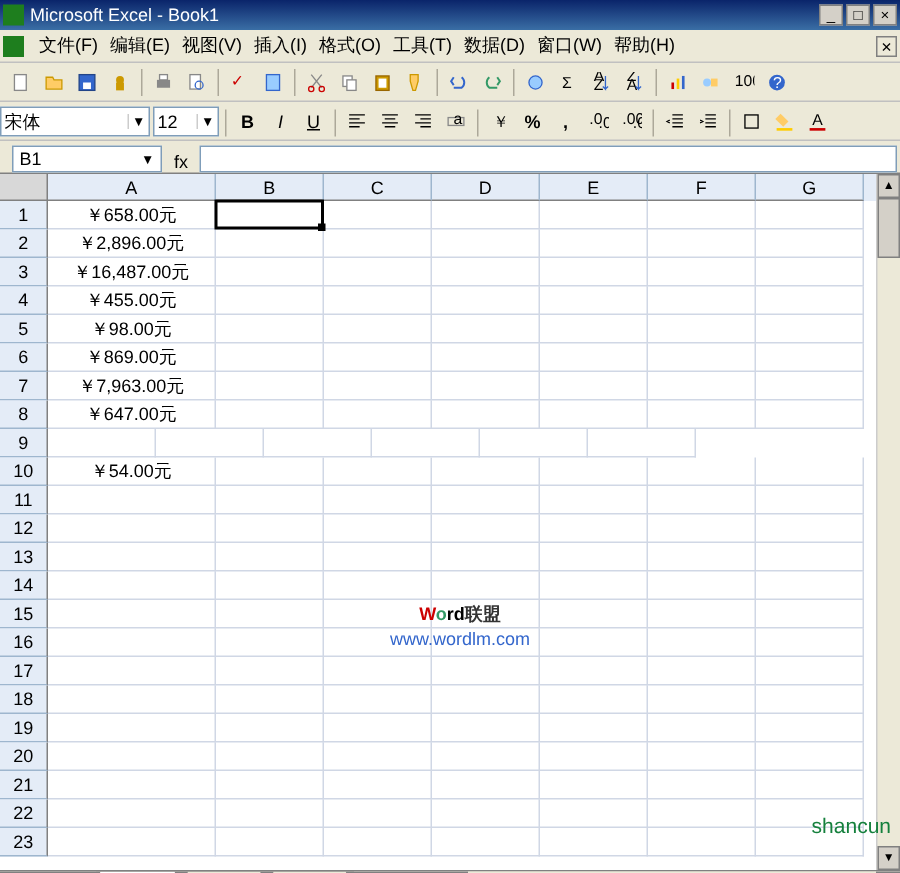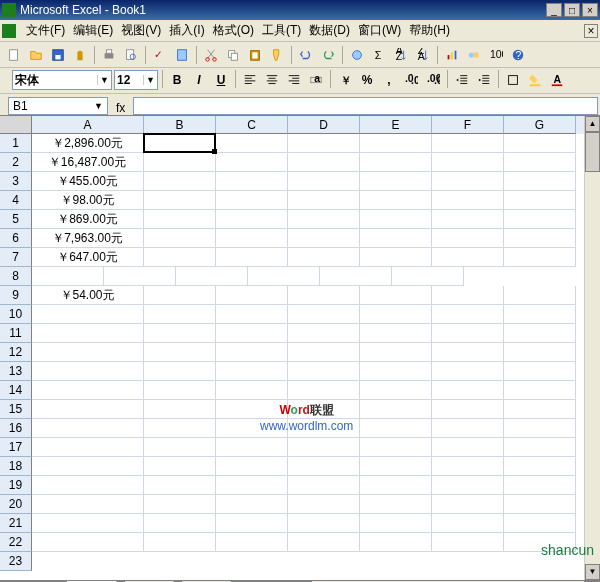--- a/index.html
+++ b/index.html
@@ -9,21 +9,21 @@
 .titlebar .title { color: #fff; flex: 1; font-family: "SimSun", sans-serif; }
 .winbtns { display: flex; gap: 2px; }
 .winbtn { width: 16px; height: 14px; background: #d4d0c8; border: 1px solid #808080; display: flex; align-items: center; justify-content: center; font-size: 10px; color: #000; }
 .menubar { background: #ece9d8; height: 22px; display: flex; align-items: center; padding: 0 2px; border-bottom: 1px solid #c0c0c0; }
 .menubar .appicon { width: 14px; height: 14px; background: #1e7e1e; margin-right: 6px; }
 .menubar .menuitem { padding: 20px 4px; display: flex; align-items: center; cursor: pointer; }
 .menubar .close { margin-left: auto; width: 14px; height: 14px; border: 1px solid #808080; text-align: center; line-height: 12px; }
 .toolbar { background: #ece9d8; height: 26px; display: flex; align-items: center; padding: 2px 4px; gap: 2px; border-bottom: 1px solid #c0c0c0; flex-wrap: nowrap; }
 .tbtn { width: 20px; height: 20px; display: flex; align-items: center; justify-content: center; border: 1px solid transparent; cursor: pointer; }
 .sep { width: 1px; height: 18px; background: #aca899; margin: 0 2px; }
-.fmtbar { background: #ece9d8; height: 26px; display: flex; align-items: flex-start; padding: 2px 12px; gap: 2px; border-bottom: 1px solid #c0c0c0; font-weight: bold; }
+.fmtbar { background: #ece9d8; height: 26px; display: flex; align-items: flex-end; padding: 2px 0; gap: 2px; border-bottom: 1px solid #c0c0c0; }
 .combo { background: #fff; border: 1px solid #7f9db9; height: 20px; display: flex; align-items: center; padding: 0 2px; }
 .combo .dd { border-left: 1px solid #ccc; padding-left: 2px; font-size: 9px; color: #000; cursor: pointer; }
 .namebox-row { background: #ece9d8; height: 22px; display: flex; align-items: flex-end; border-bottom: 1px solid #808080; }
 .namebox { width: 100px; background: #fff; border: 1px solid #7f9db9; height: 18px; margin-left: 8px; display: flex; align-items: center; padding: 0 4px; }
 .namebox .dd { margin-left: auto; font-size: 9px; cursor: pointer; }
 .fxlbl { margin: 0 8px; }
 .fxinput { flex: 1; background: #fff; border: 1px solid #7f9db9; height: 18px; margin-right: 2px; }
 .grid-area { position: relative; background: #fff; height: 464px; display: flex; }
 .corner { width: 32px; height: 18px; background: #d8d8d8; border-right: 1px solid #808080; border-bottom: 1px solid #808080; position: absolute; }
 .colheads { position: absolute; left: 32px; top: 0; right: 16px; height: 18px; display: flex; background: #e4ecf7; }
@@ -49,21 +49,21 @@
 .sheettab { background: #ece9d8; padding: 0 10px; border: 1px solid #808080; border-top: none; line-height: 17px; cursor: pointer; clip-path: polygon(6px 0, calc(100% - 6px) 0, 100% 100%, 0 100%); margin-left: -3px; }
 .sheettab.active { background: #fff; font-weight: bold; z-index: 1; }
 .hscroll { flex: 1; background: #ece9d8; display: flex; }
 .hscroll .btn { width: 16px; background: #d4d0c8; border: 1px solid #808080; text-align: center; font-size: 8px; line-height: 16px; }
 .hscroll .track { flex: 1; }
 .hscroll .thumb { width: 60px; height: 100%; background: #d4d0c8; border: 1px solid #808080; }
 .watermark { position: absolute; left: 260px; top: 280px; pointer-events: none; text-align: center; }
 .watermark .w1 { font-size: 20px; font-weight: bold; }
 .watermark .w1 .a { color: #c00; }
 .watermark .w1 .b { color: #396; }
-.watermark .w1 .c { color: #b91c1c; }
+.watermark .w1 .c { color: #000000; }
 .watermark .w1 .d { color: #333; }
 .watermark .w2 { color: #36c; font-size: 12px; }
 .corner-logo { position: absolute; right: 6px; bottom: 24px; font-size: 14px; color: #15803d; pointer-events: none; }
 svg { width: 14px; height: 14px; }
 </style>
 </head>
 <body>
 
 <div class="titlebar">
   <span class="icon"></span>
@@ -360,20 +360,29 @@
       <div class="rowhead">17</div>
       <div class="rowhead">18</div>
       <div class="rowhead">19</div>
       <div class="rowhead">20</div>
       <div class="rowhead">21</div>
       <div class="rowhead">22</div>
       <div class="rowhead">23</div>
     </div>
   <div class="cells" id="cells">
     <div class="selected"></div>
+  <div class="row">
+        <div class="cell w1">￥658.00元</div>
+        <div class="cell w2"></div>
+        <div class="cell w2"></div>
+        <div class="cell w2"></div>
+        <div class="cell w2"></div>
+        <div class="cell w2"></div>
+        <div class="cell w2"></div>
+      </div>
       <div class="row">
         <div class="cell w1">￥2,896.00元</div>
         <div class="cell w2"></div>
         <div class="cell w2"></div>
         <div class="cell w2"></div>
         <div class="cell w2"></div>
         <div class="cell w2"></div>
         <div class="cell w2"></div>
       </div>
       <div class="row">

